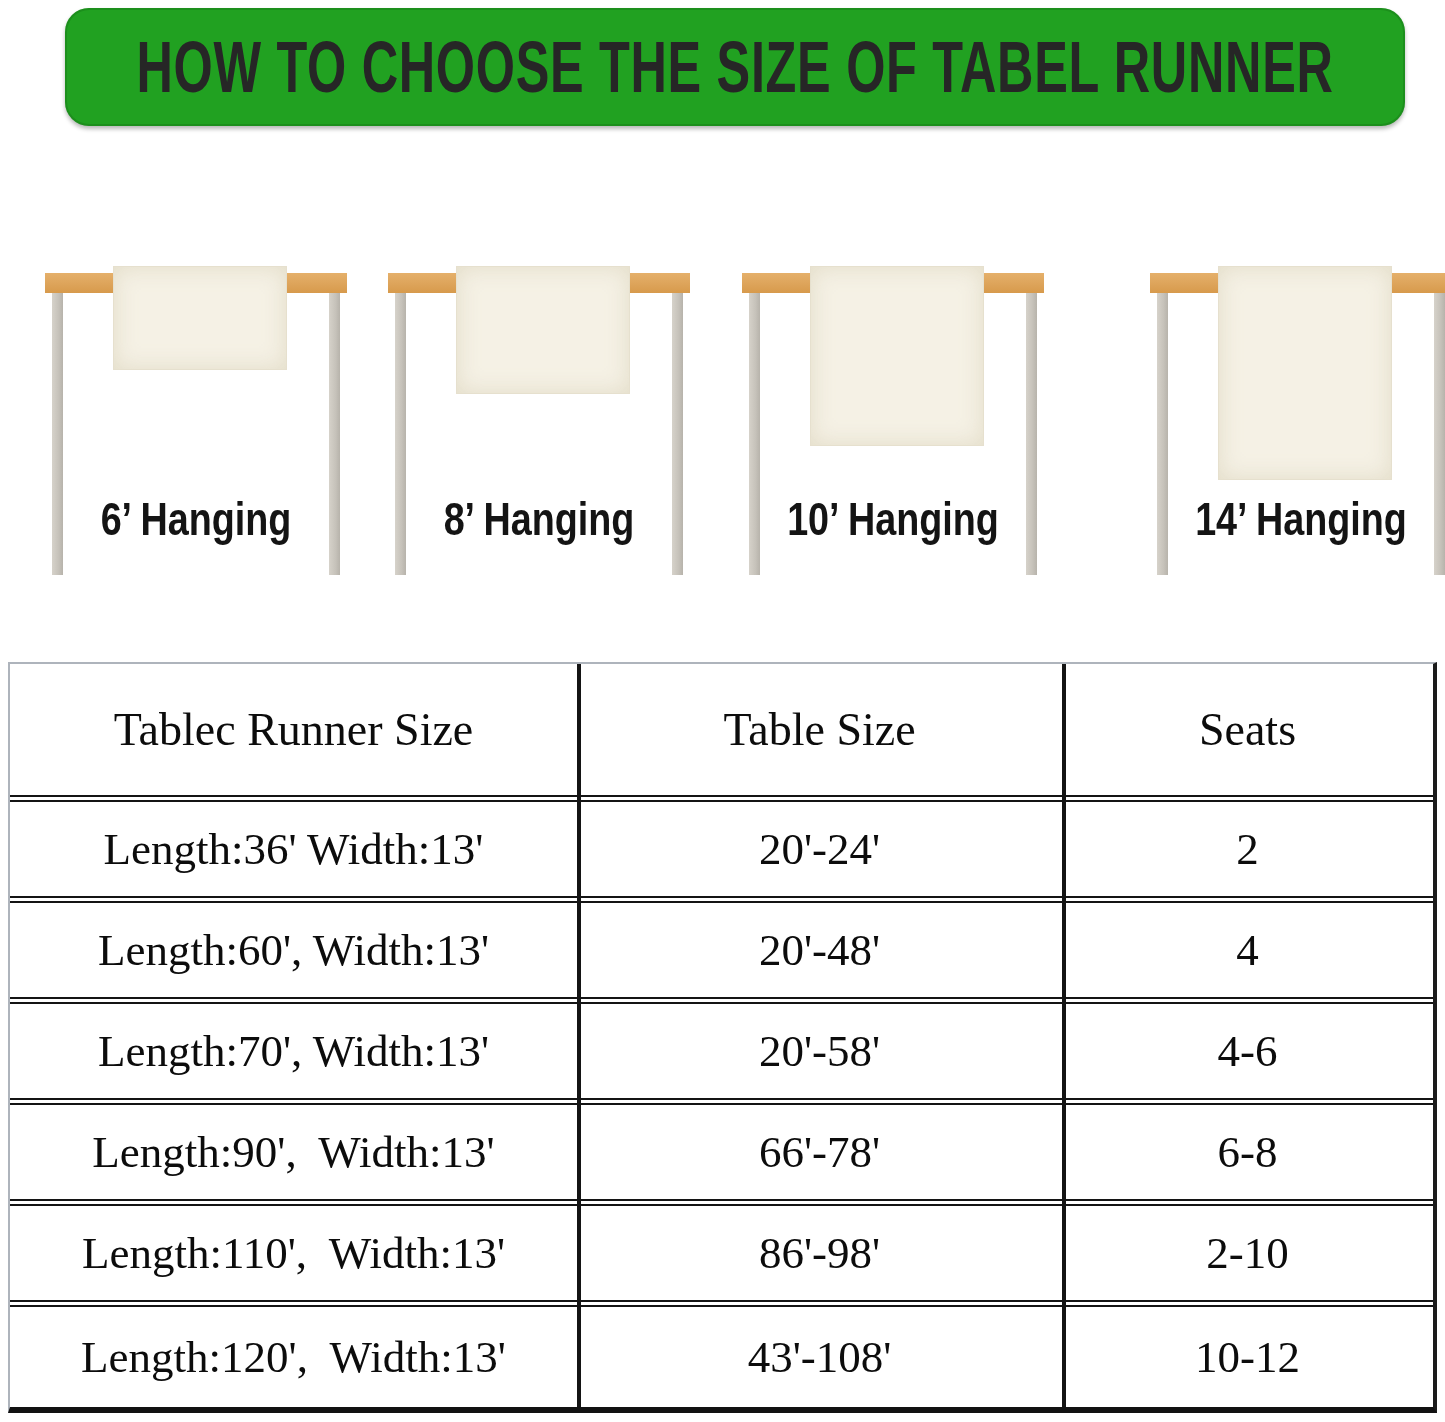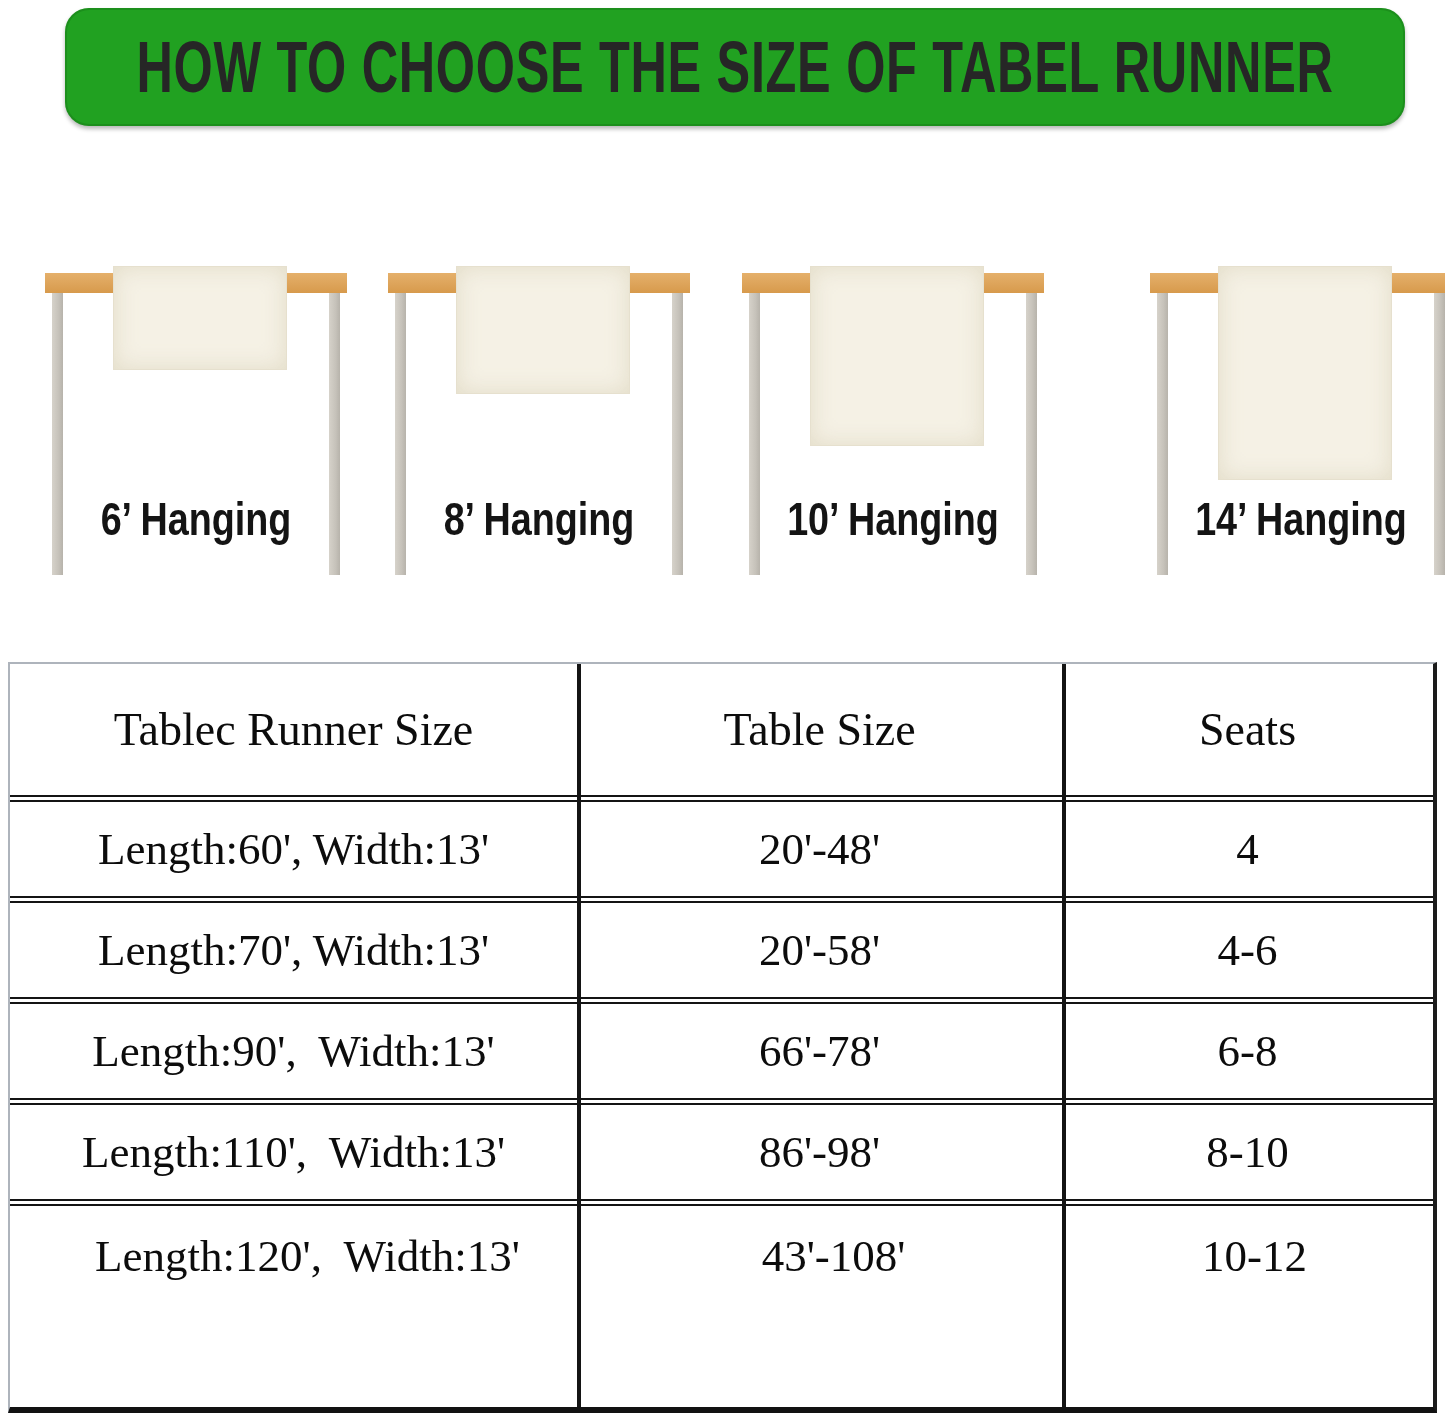--- a/index.html
+++ b/index.html
@@ -56,21 +56,21 @@
     border-top:2px solid #AEB4BC;border-left:2px solid #AEB4BC;
     border-right:4px solid #1B1B1B;border-bottom:6px solid #121212;
     font-family:"Liberation Serif",serif;color:#0C0C0C;
   }
   .trow{
     display:grid;grid-template-columns:567px 485px 1fr;
     box-sizing:border-box;border-bottom:7px double #141414;
   }
   .trow.header{height:138px;}
   .trow.data{height:101px;}
-  .trow.last{height:100px;border-bottom:none;padding-left:14px;}
+  .trow.last{height:100px;border-bottom:none;}
   .cell{
     display:flex;align-items:center;justify-content:center;
     font-size:45px;white-space:pre;
   }
   .trow.header .cell{font-size:46px;}
   .vline{
     position:absolute;top:0;bottom:0;width:4px;background:#141414;z-index:2;
   }
   .vline.v1{left:567px;} .vline.v2{left:1052px;}
 </style>
@@ -118,20 +118,25 @@
   <div class="size-table">
     <div class="vline v1"></div>
     <div class="vline v2"></div>
 
     <div class="trow header">
       <div class="cell">Tablec Runner Size</div>
       <div class="cell">Table Size</div>
       <div class="cell">Seats</div>
     </div>
 
+    <div class="trow data">
+      <div class="cell">Length:36' Width:13'</div>
+      <div class="cell">20'-24'</div>
+      <div class="cell">2</div>
+    </div>
 
     <div class="trow data">
       <div class="cell">Length:60', Width:13'</div>
       <div class="cell">20'-48'</div>
       <div class="cell">4</div>
     </div>
 
     <div class="trow data">
       <div class="cell">Length:70', Width:13'</div>
       <div class="cell">20'-58'</div>
@@ -140,21 +145,21 @@
 
     <div class="trow data">
       <div class="cell">Length:90',  Width:13'</div>
       <div class="cell">66'-78'</div>
       <div class="cell">6-8</div>
     </div>
 
     <div class="trow data">
       <div class="cell">Length:110',  Width:13'</div>
       <div class="cell">86'-98'</div>
-      <div class="cell">8-10</div>
+      <div class="cell">2-10</div>
     </div>
 
     <div class="trow data last">
       <div class="cell">Length:120',  Width:13'</div>
       <div class="cell">43'-108'</div>
       <div class="cell">10-12</div>
     </div>
   </div>
 
 </div>

